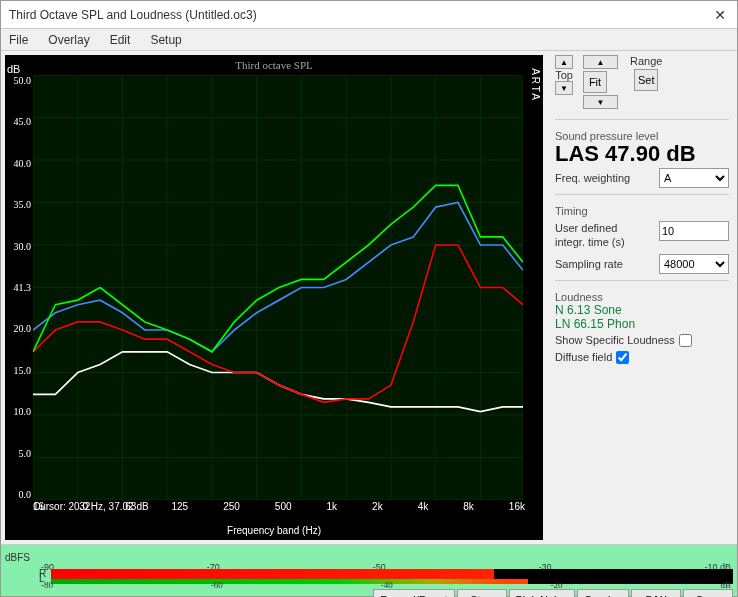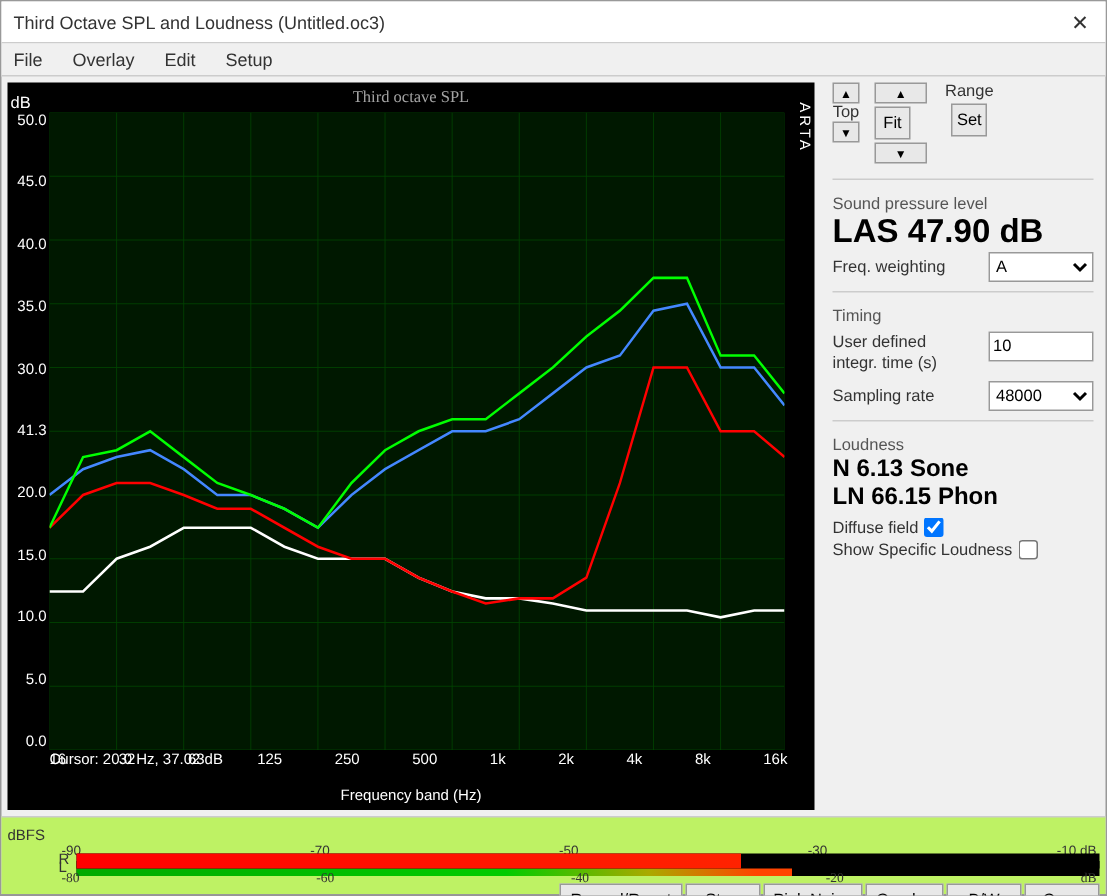--- a/index.html
+++ b/index.html
@@ -18,45 +18,45 @@
     
     .chart-area { flex: 1; background: #000; position: relative; overflow: hidden; margin: 4px; }
     
     .chart-title { position: absolute; top: 4px; left: 50%; transform: translateX(-50%); color: #a3a3a3; font-size: 11px; white-space: nowrap; font-family: Liberation Serif, serif; }
     .chart-arta { position: absolute; right: 2px; top: 50%; transform: translateY(-50%); color: #fff; font-size: 11px; writing-mode: vertical-rl; }
     
     .y-axis-label { position: absolute; left: 2px; top: 8px; color: #fff; font-size: 11px; }
     
     .chart-canvas { position: absolute; top: 20px; left: 28px; right: 20px; bottom: 40px; }
     .x-axis-label { position: absolute; bottom: 4px; left: 50%; transform: translateX(-50%); color: #fff; font-size: 10px; white-space: nowrap; }
-    .y-axis { position: absolute; top: 20px; left: 0; bottom: 40px; display: flex; flex-direction: column; justify-content: space-between; color: #fff; font-size: 10px; width: 28px; align-items: flex-end; padding-right: 2px; }
+    .y-axis { position: absolute; top: 20px; left: 0; bottom: 40px; display: flex; flex-direction: column; justify-content: space-between; color: #fff; font-size: 10px; width: 28px; align-items: flex-end; padding-right: 2px; font-family: Liberation Serif, serif; }
     
     .cursor-info { position: absolute; bottom: 28px; left: 28px; color: #fff; font-size: 10px; }
     
     .right-panel { width: 190px; padding: 4px 8px; display: flex; flex-direction: column; gap: 4px; overflow-y: auto; }
     .nav-group { display: flex; flex-direction: column; gap: 2px; }
     .nav-btn { width: 18px; height: 14px; background: #e8e8e8; border: 1px solid #999; cursor: pointer; font-size: 8px; display: flex; align-items: center; justify-content: center; }
     .nav-labeled { display: flex; flex-direction: column; align-items: center; gap: 0; }
     .range-btn { width: 24px; height: 22px; background: #e8e8e8; border: 1px solid #999; cursor: pointer; font-size: 11px; display: flex; align-items: center; justify-content: center; }
     
     .section-label { font-size: 11px; color: #555; margin-top: 4px; }
     .big-value { font-size: 22px; font-weight: bold; color: #000; line-height: 1.1; }
-    .loudness-value { font-size: 16px; font-weight: bold; color: #000000; line-height: 1.2; }
+    .loudness-value { font-size: 12px; font-weight: normal; color: #15803d; line-height: 1.2; }
     
     .field-row { display: flex; justify-content: space-between; align-items: center; margin-top: 2px; }
     .field-label { font-size: 11px; color: #333; }
     .field-select { width: 70px; height: 20px; font-size: 11px; border: 1px solid #999; background: #fff; }
     .field-input { width: 70px; height: 20px; font-size: 11px; border: 1px solid #999; background: #fff; padding: 0 2px; }
     
     .divider { height: 1px; background: #ccc; margin: 2px 0; }
     
     .checkbox-row { display: flex; align-items: center; gap: 4px; margin-top: 2px; }
     .checkbox-label { font-size: 11px; color: #333; }
     
-    .bottom-bar { height: 52px; background: #bef264; border-top: 1px solid #ccc; display: flex; flex-direction: column; }
+    .bottom-bar { height: 52px; background: #86efac; border-top: 1px solid #ccc; display: flex; flex-direction: column; }
     
     .bottom-buttons { display: flex; height: 26px; align-items: center; justify-content: flex-end; padding-right: 4px; gap: 2px; }
     .action-btn { height: 22px; min-width: 50px; background: #e8e8e8; border: 1px solid #999; cursor: pointer; font-size: 11px; padding: 0 6px; display: flex; align-items: center; justify-content: center; }
     
     .top-nav-area { display: flex; gap: 8px; margin-bottom: 4px; }
   </style>
 </head>
 <body>
 
 <div class="window">
@@ -209,27 +209,27 @@
         </div>
       </div>
 
       <div class="divider"></div>
 
       <div>
         <div class="section-label">Loudness</div>
         <div class="loudness-value">N 6.13 Sone</div>
         <div class="loudness-value">LN 66.15 Phon</div>
 
+        <div class="checkbox-row">
+          <span class="checkbox-label">Show Specific Loudness</span>
+          <input type="checkbox" style="">
+        </div>
         <div class="checkbox-row" style="margin-top:4px;">
           <span class="checkbox-label">Diffuse field</span>
           <input type="checkbox" checked="" style="">
-        </div>
-        <div class="checkbox-row">
-          <span class="checkbox-label">Show Specific Loudness</span>
-          <input type="checkbox" style="">
         </div>
       </div>
     </div>
   </div>
 
   <div class="bottom-bar">
 
     <div style="display:flex; align-items:center; padding: 2px 4px; height:24px; gap:4px;">
       <span style="font-size:10px; color:#333; width:30px;">dBFS</span>
       <div style="display:flex; flex-direction:column; flex:1; gap:1px;margin-top:32px;">

